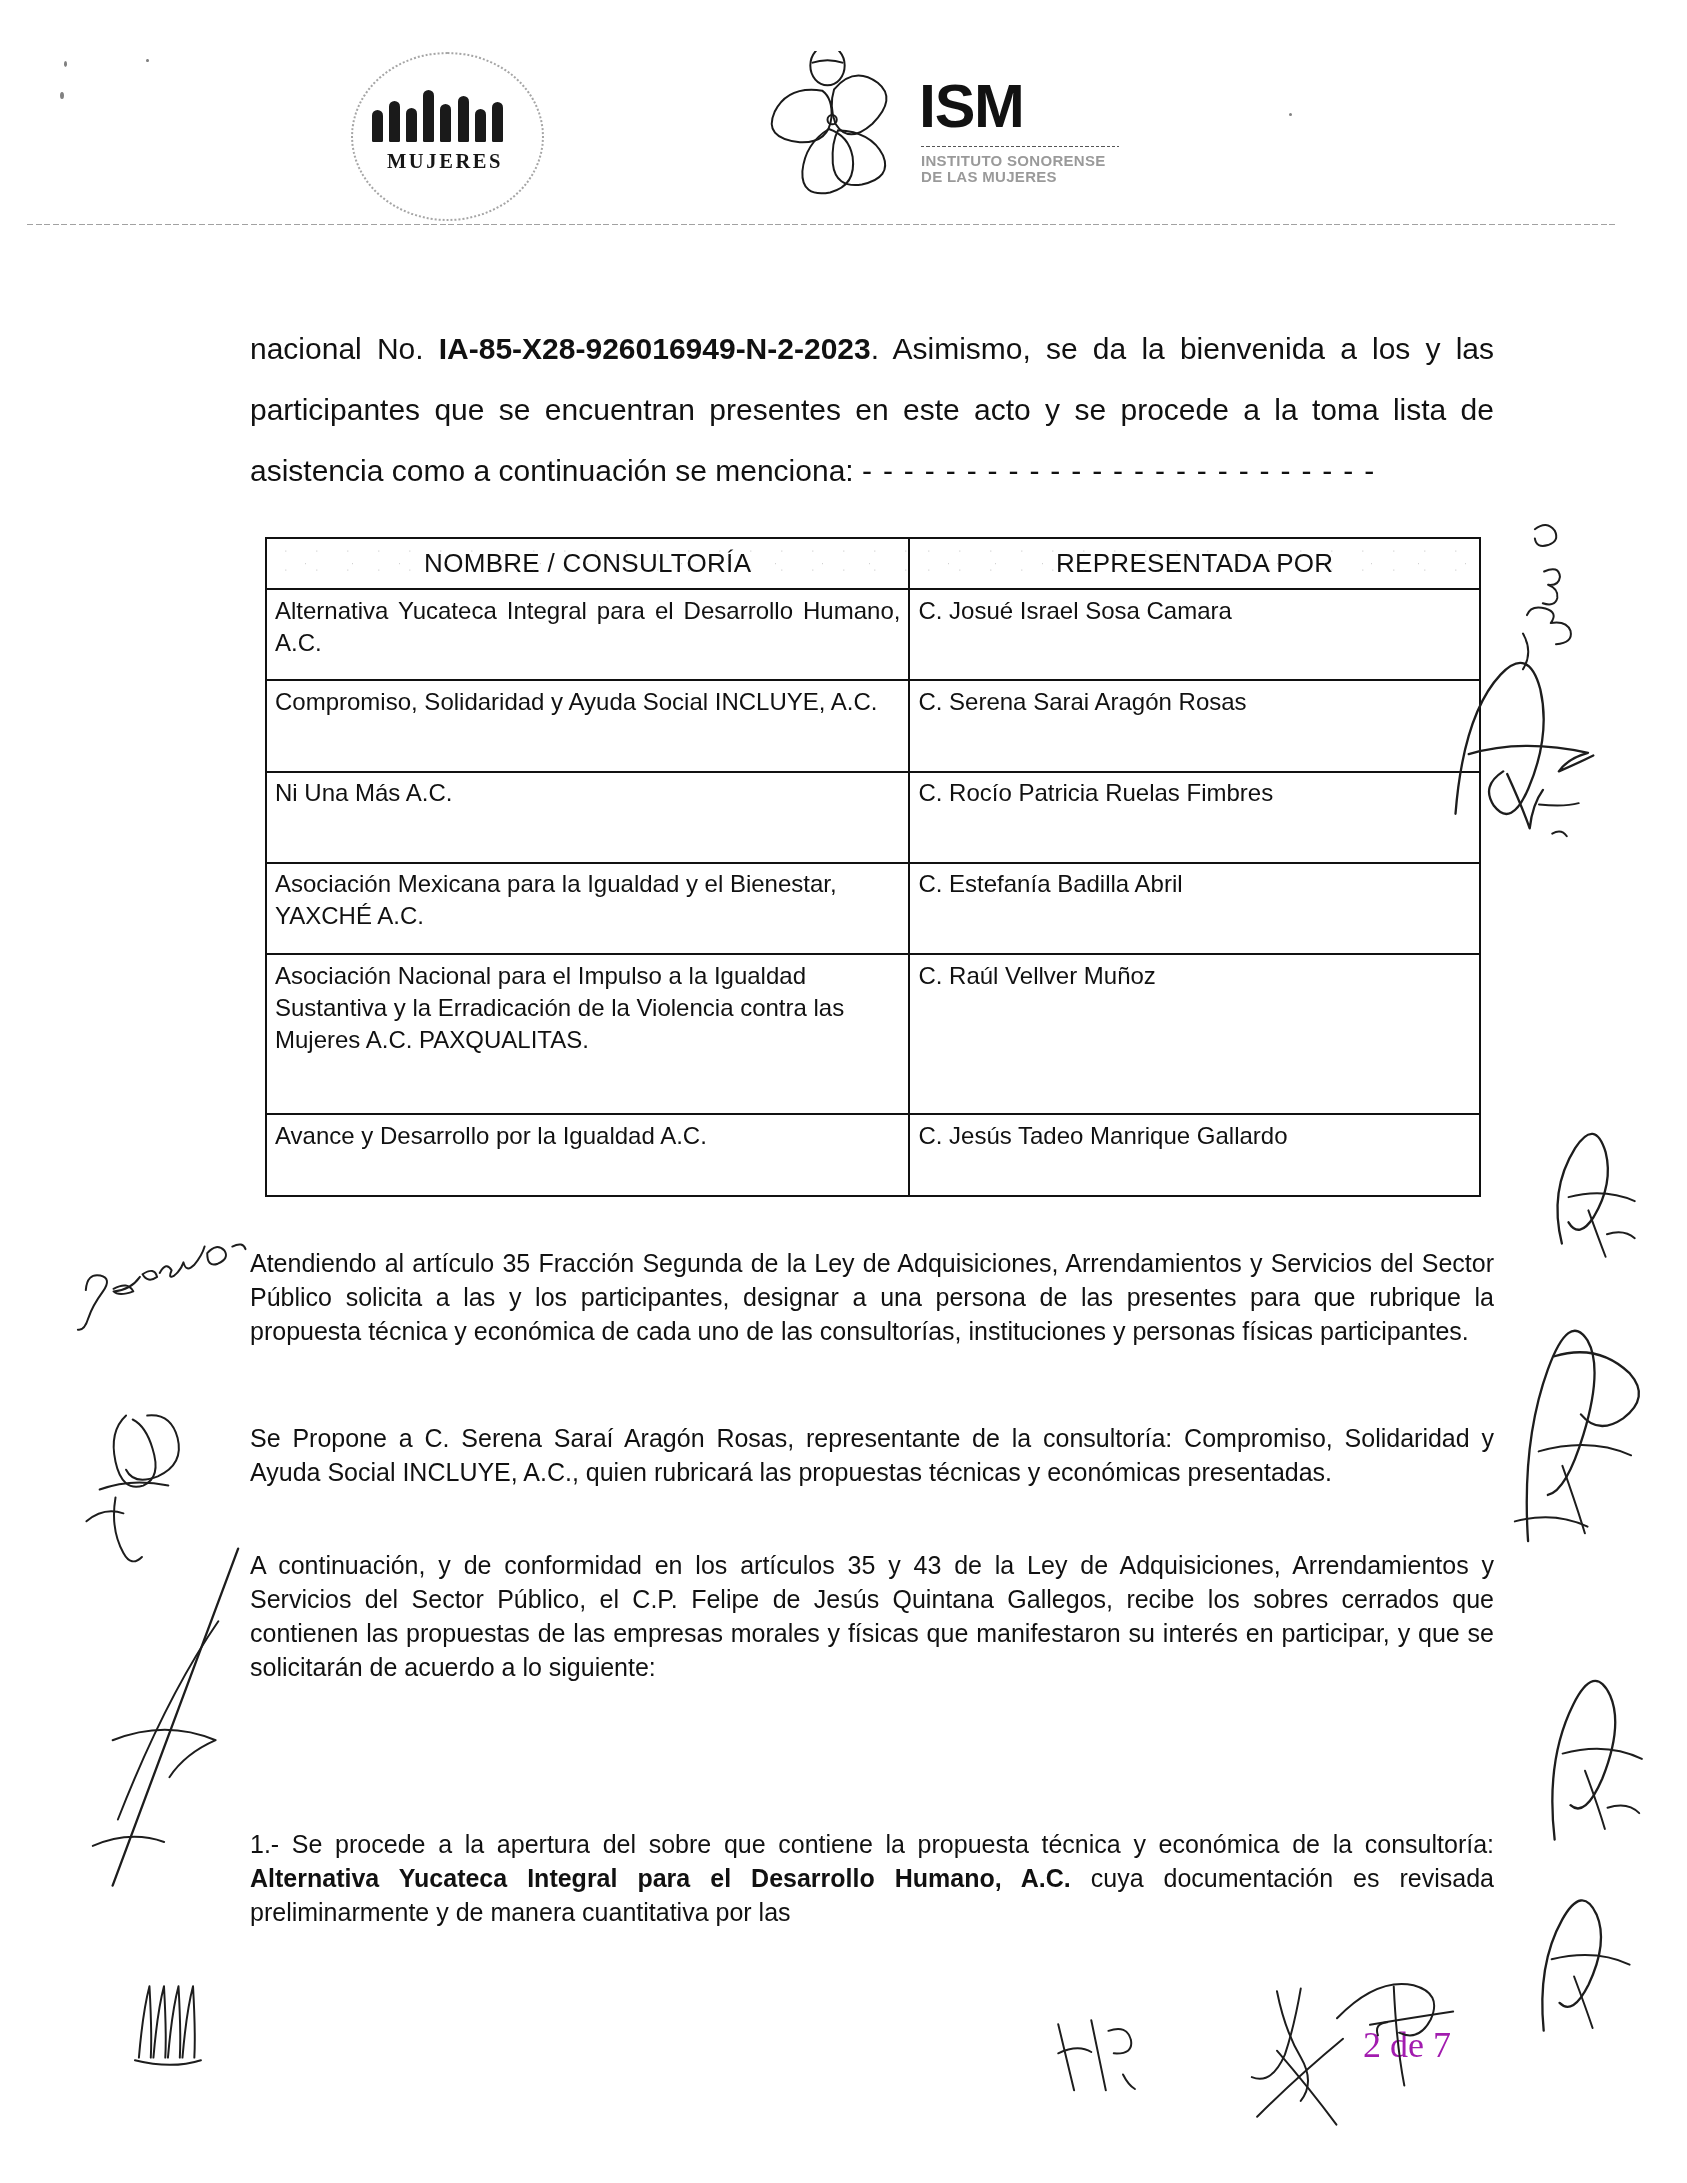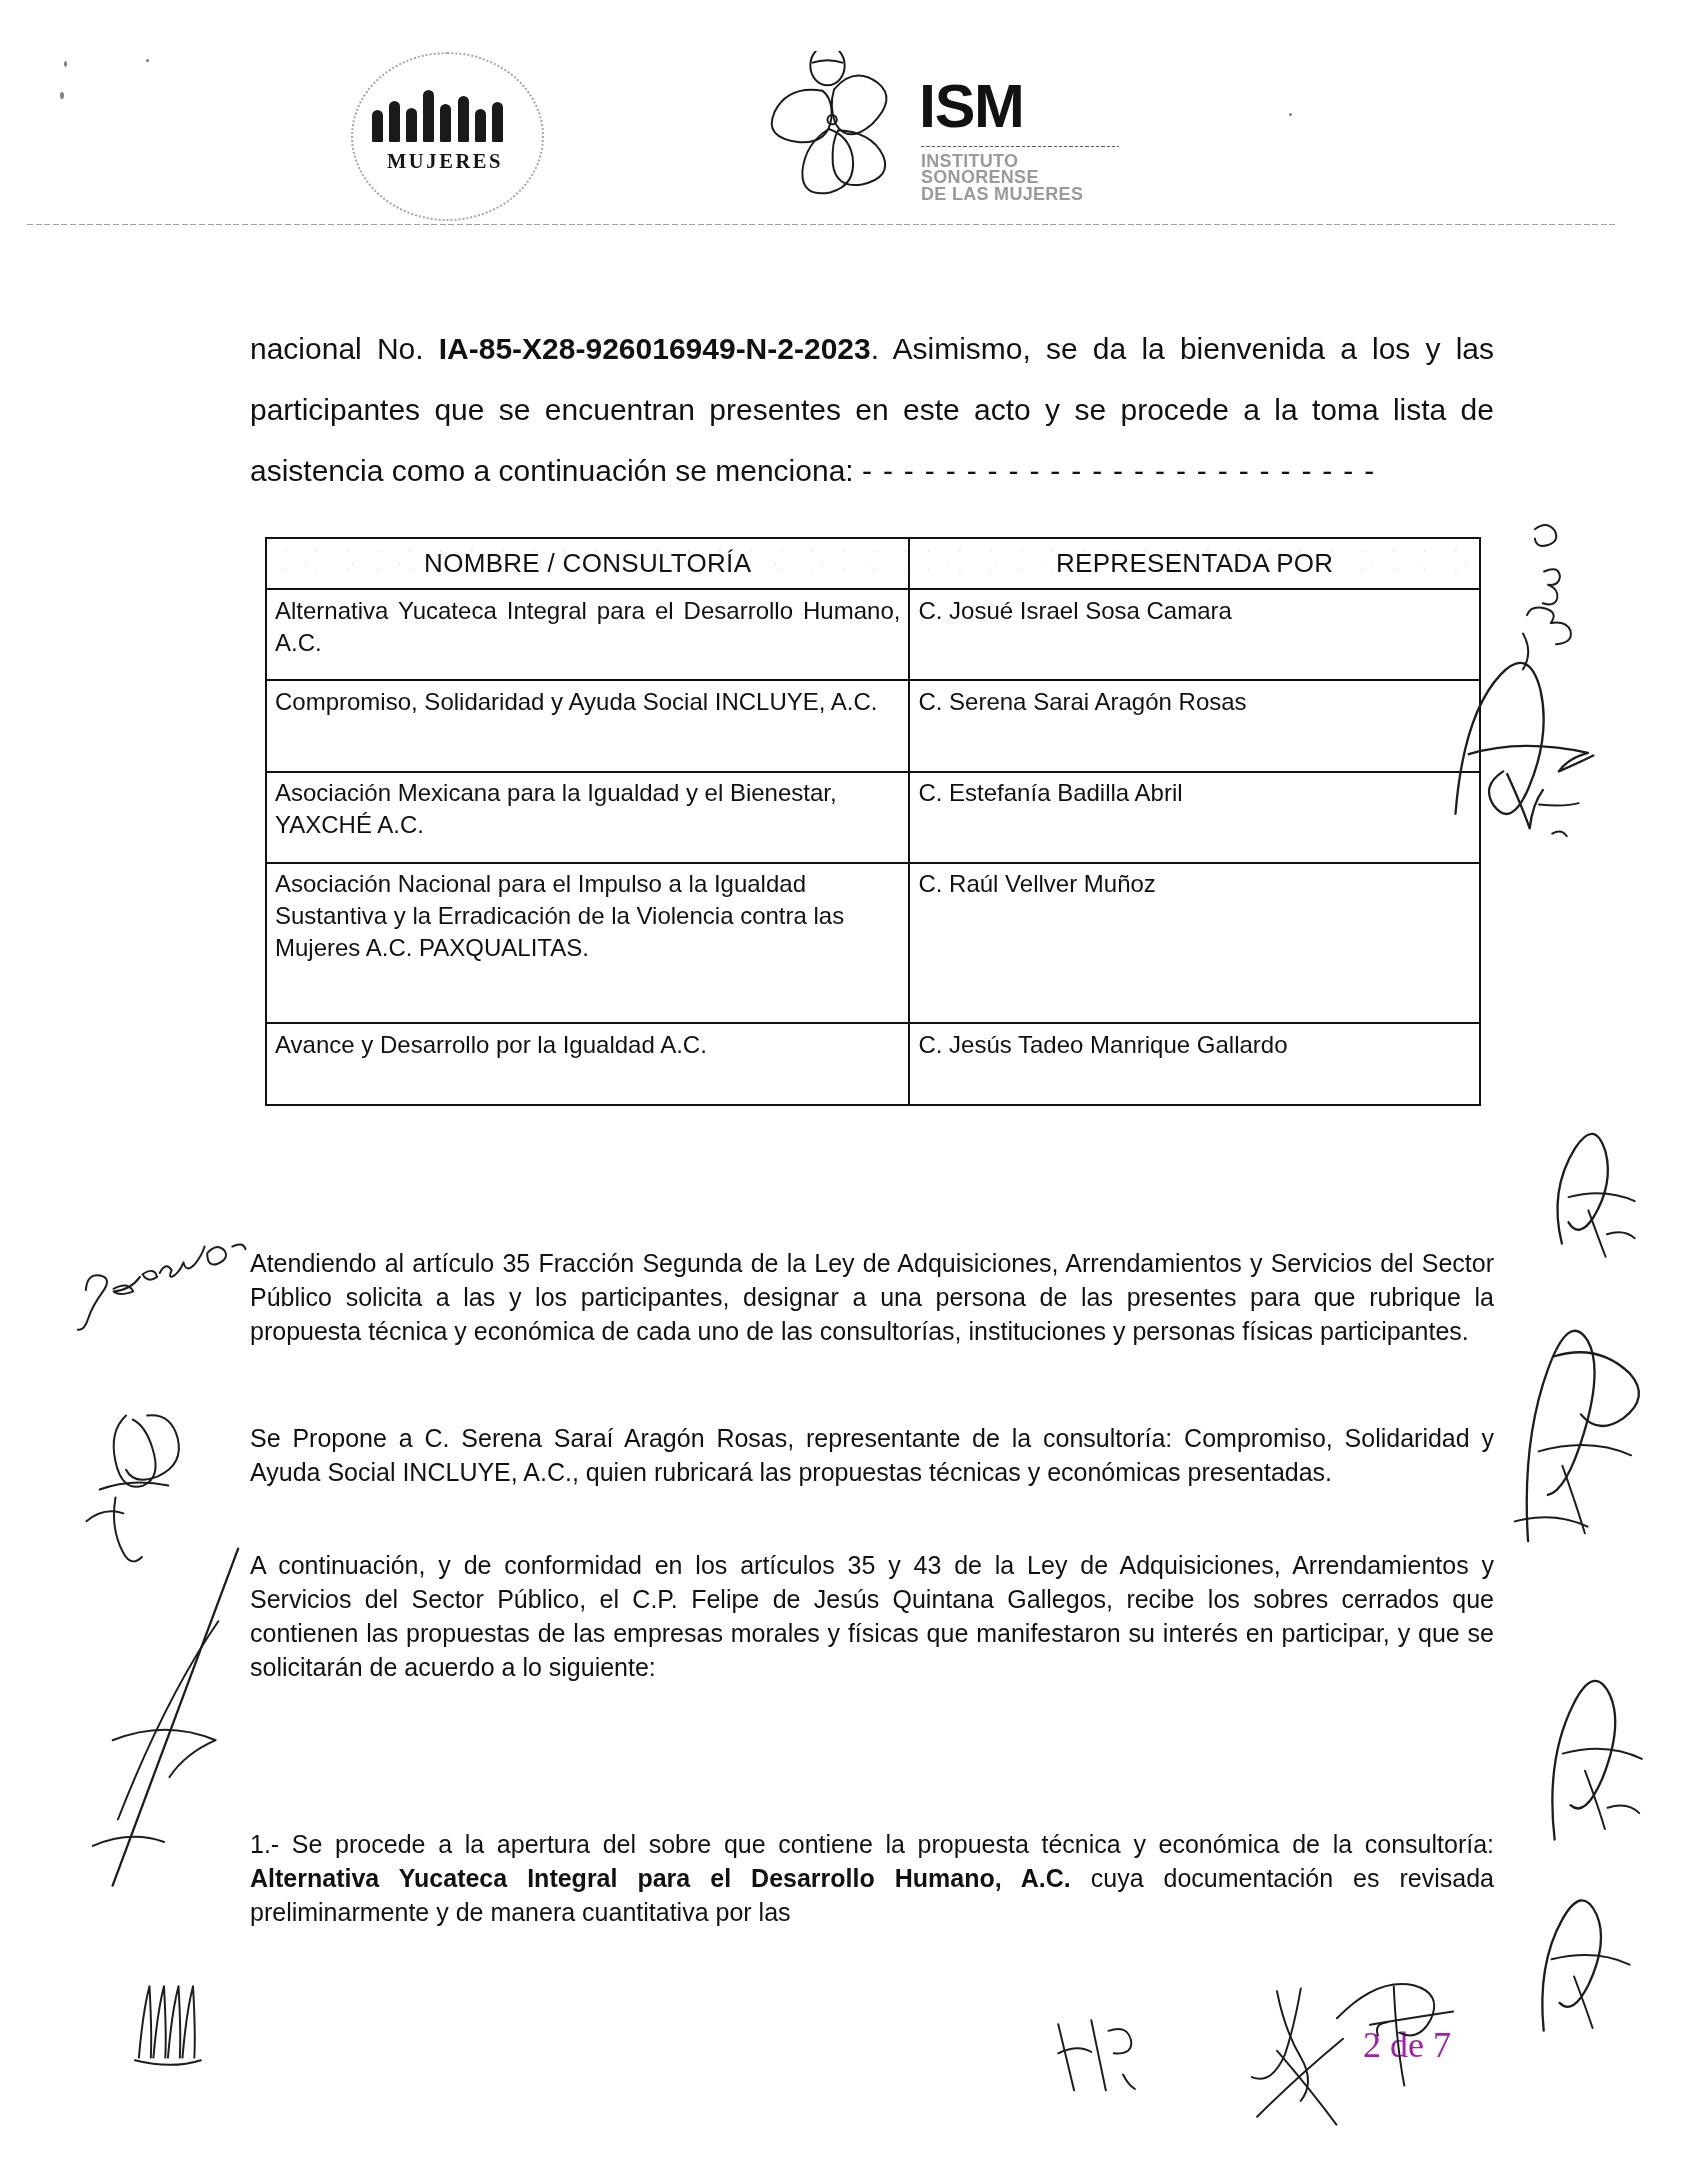--- a/index.html
+++ b/index.html
@@ -106,21 +106,21 @@
     position:absolute;
     left:173px; top:99px;
     width:198px; height:1.3px;
     background: repeating-linear-gradient(to right,#555 0,#555 3.3px,transparent 3.3px,transparent 5.3px);
   }
   .logo-ism .ism-sub {
     position: absolute;
     left: 173px;
     top: 106px;
     width: 218px;
-    font-size: 18px;
+    font-size: 15px;
     font-weight: bold;
     letter-spacing: 0.3px;
     line-height: 16.5px;
     color: #9a9a9a;
     filter: blur(0.4px);
   }
 
   
   .speck { position:absolute; background:#4b4b4b; border-radius:50%; opacity:.7; }
 
@@ -289,20 +289,24 @@
       <tbody>
         <tr>
           <td class="justify" style="height:78px">Alternativa Yucateca Integral para el Desarrollo Humano, A.C.</td>
           <td>C. Josué Israel Sosa Camara</td>
         </tr>
         <tr>
           <td style="height:78px">Compromiso, Solidaridad y Ayuda Social INCLUYE, A.C.</td>
           <td>C. Serena Sarai Aragón Rosas</td>
         </tr>
         <tr>
+          <td class="bottomtext" style="height:78px">Ni Una Más A.C.</td>
+          <td>C. Rocío Patricia Ruelas Fimbres</td>
+        </tr>
+        <tr>
           <td style="height:78px">Asociación Mexicana para la Igualdad y el Bienestar, YAXCHÉ A.C.</td>
           <td>C. Estefanía Badilla Abril</td>
         </tr>
         <tr>
           <td style="height:147px">Asociación Nacional para el Impulso a la Igualdad Sustantiva y la Erradicación de la Violencia contra las Mujeres A.C. PAXQUALITAS.</td>
           <td class="midtext">C. Raúl Vellver Muñoz</td>
         </tr>
         <tr>
           <td class="bottomtext" style="height:69px">Avance y Desarrollo por la Igualdad A.C.</td>
           <td>C. Jesús Tadeo Manrique Gallardo</td>

